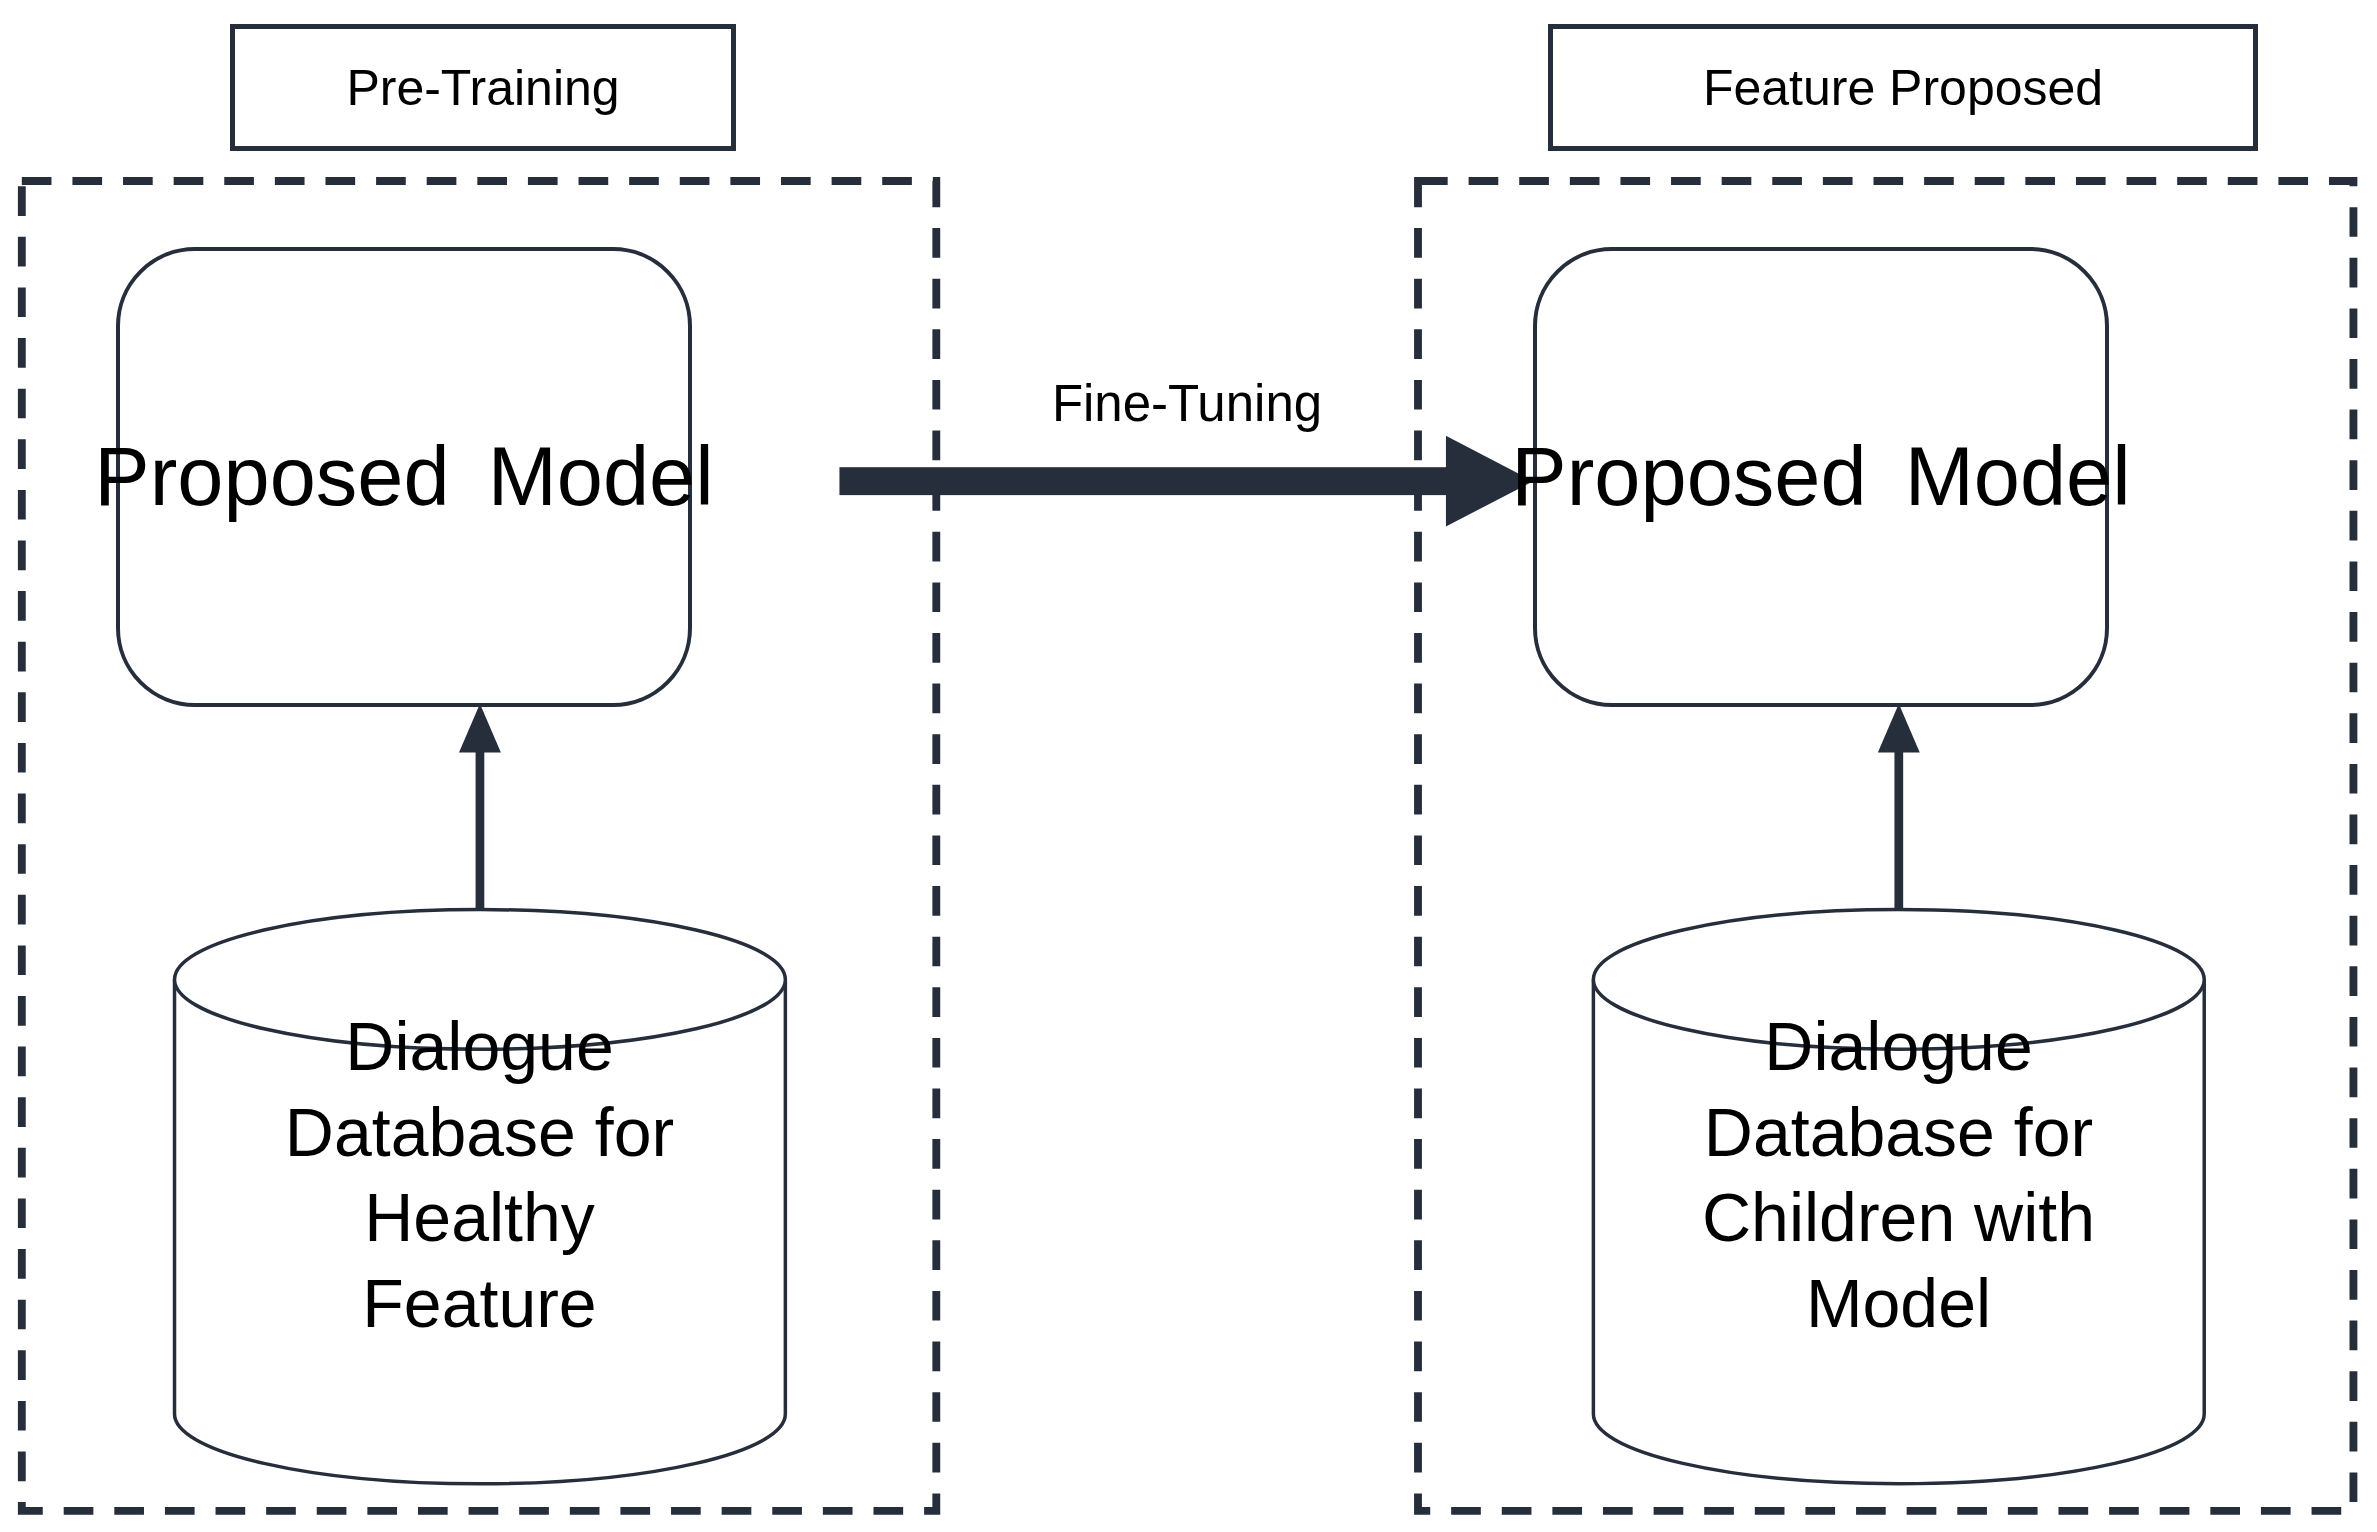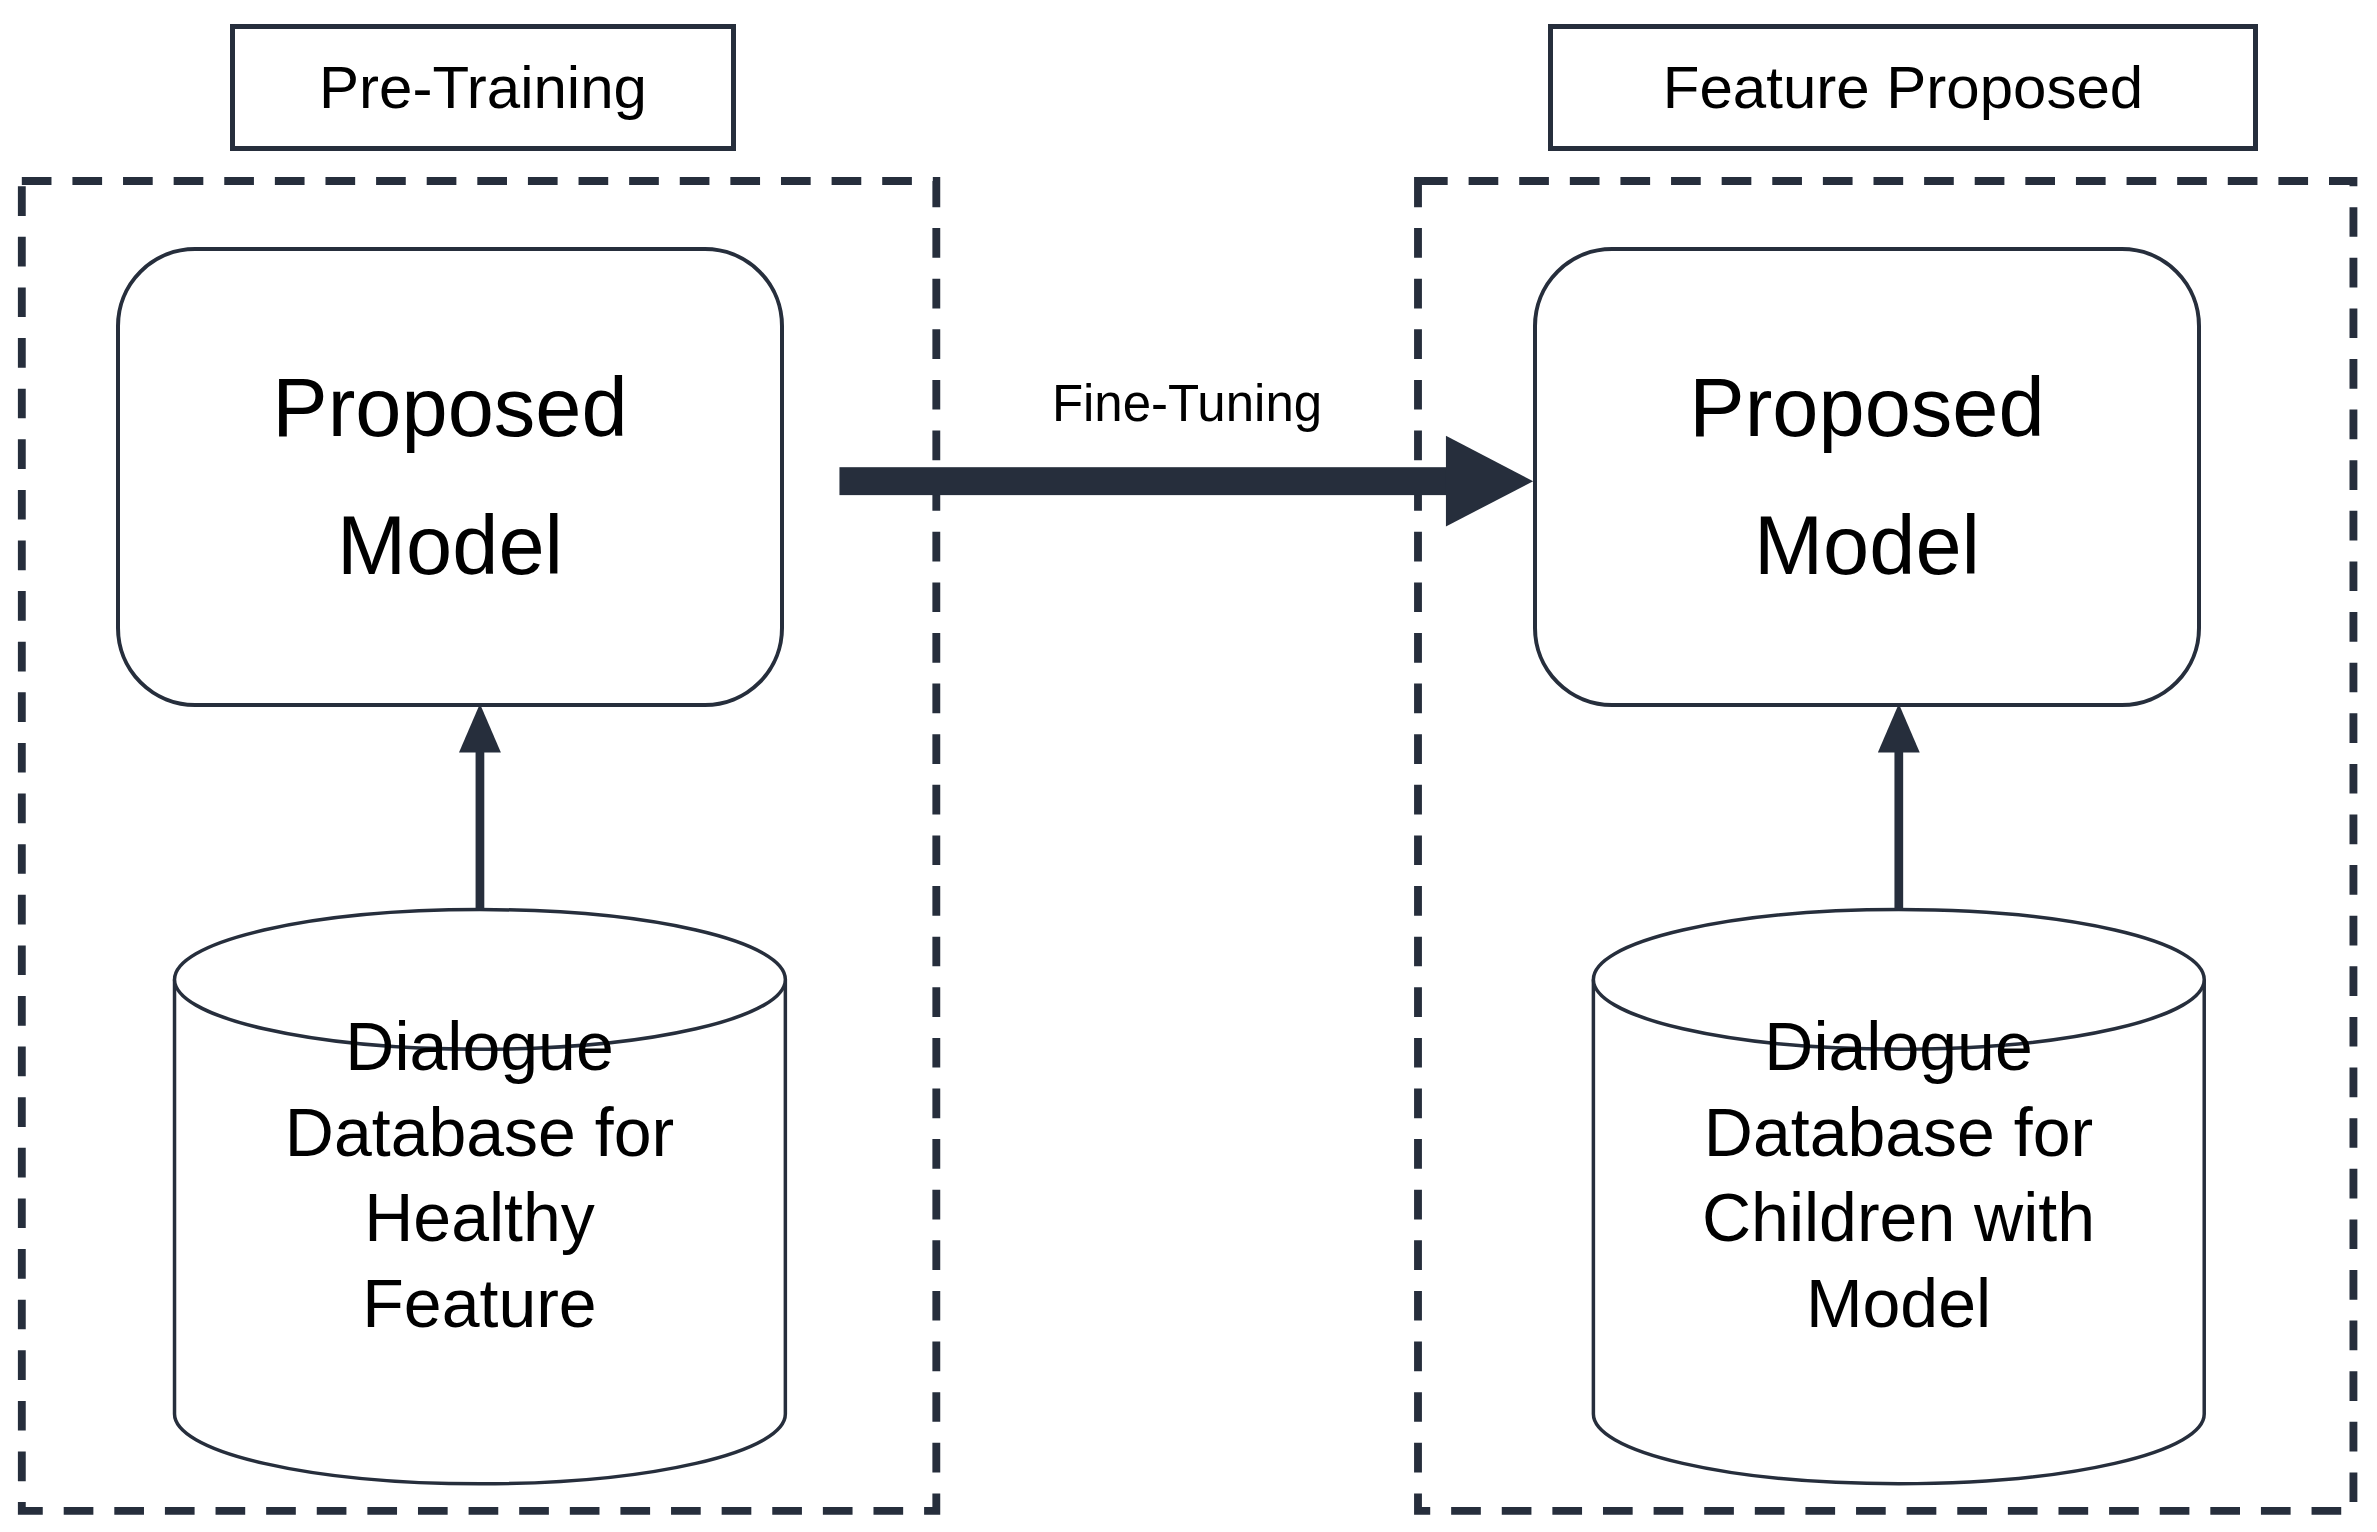--- a/index.html
+++ b/index.html
@@ -26,38 +26,38 @@
   .stage-label {
     position: absolute;
     top: 24.4px;
     height: 127px;
     border: 5.2px solid #262e3c;
     background: #ffffff;
     box-sizing: border-box;
     display: flex;
     align-items: center;
     justify-content: center;
-    font-size: 60px;
+    font-size: 50px;
     line-height: 1;
     white-space: nowrap;
   }
   #stage-label-left  { left: 230px;  width: 506px; }
   #stage-label-right { left: 1548px; width: 710px; }
 
   .model-box {
     position: absolute;
     top: 247px;
-    width: 668px;
+    width: 576px;
     height: 460px;
     border: 4.4px solid #262e3c;
     border-radius: 79px;
     background: #ffffff;
     box-sizing: border-box;
     display: flex;
-    flex-direction: column;
+    flex-direction: row;
     align-items: center;
     justify-content: center;
     font-size: 83px;
     line-height: 1.2;
     text-align: center;
     gap: 38px;
   }
   #model-box-left  { left: 116px; }
   #model-box-right { left: 1533px; }
 

